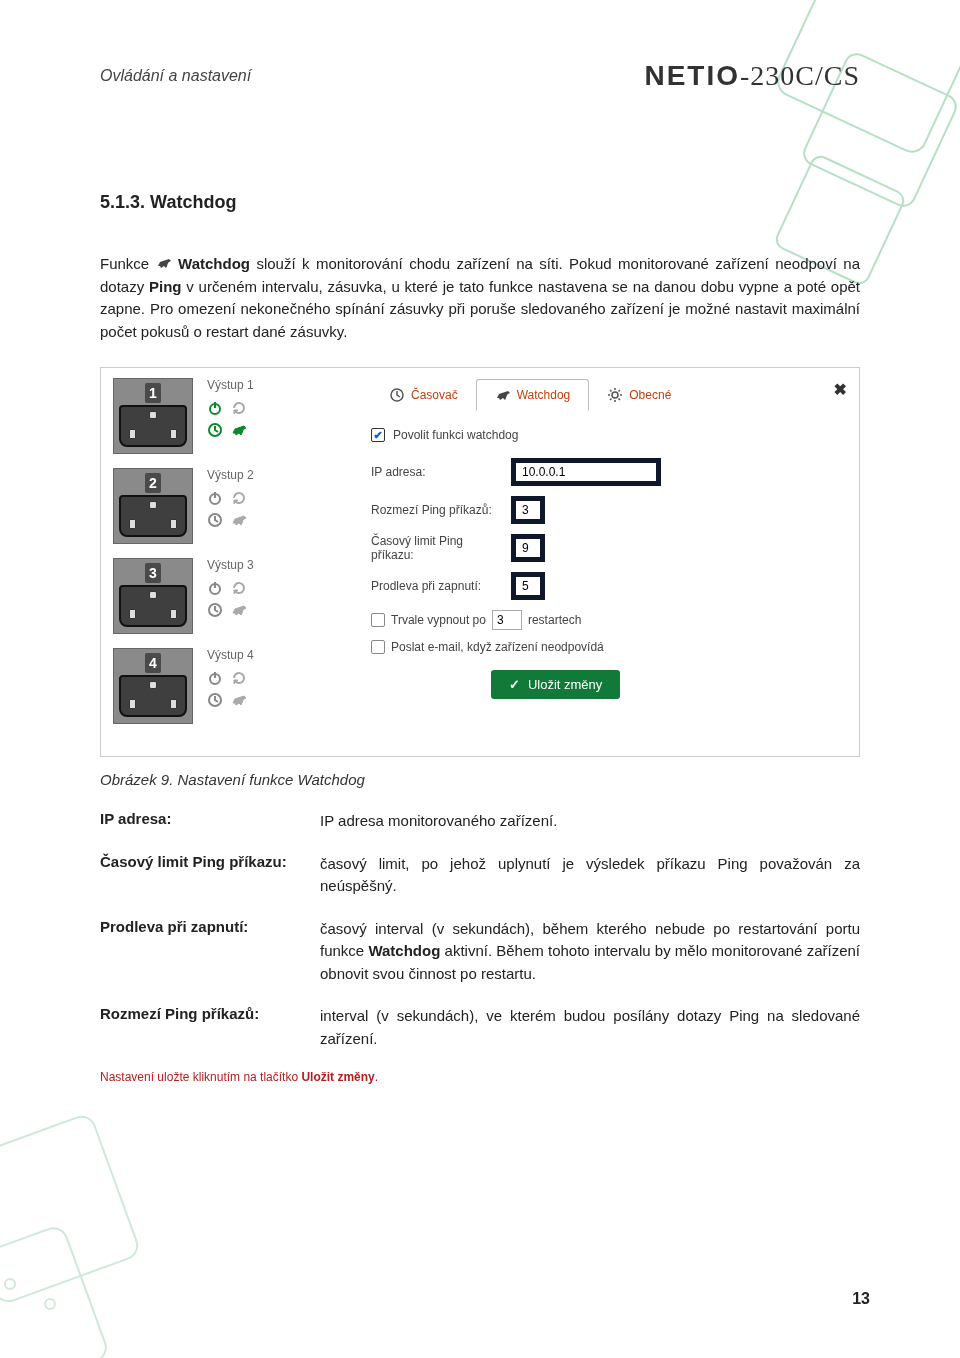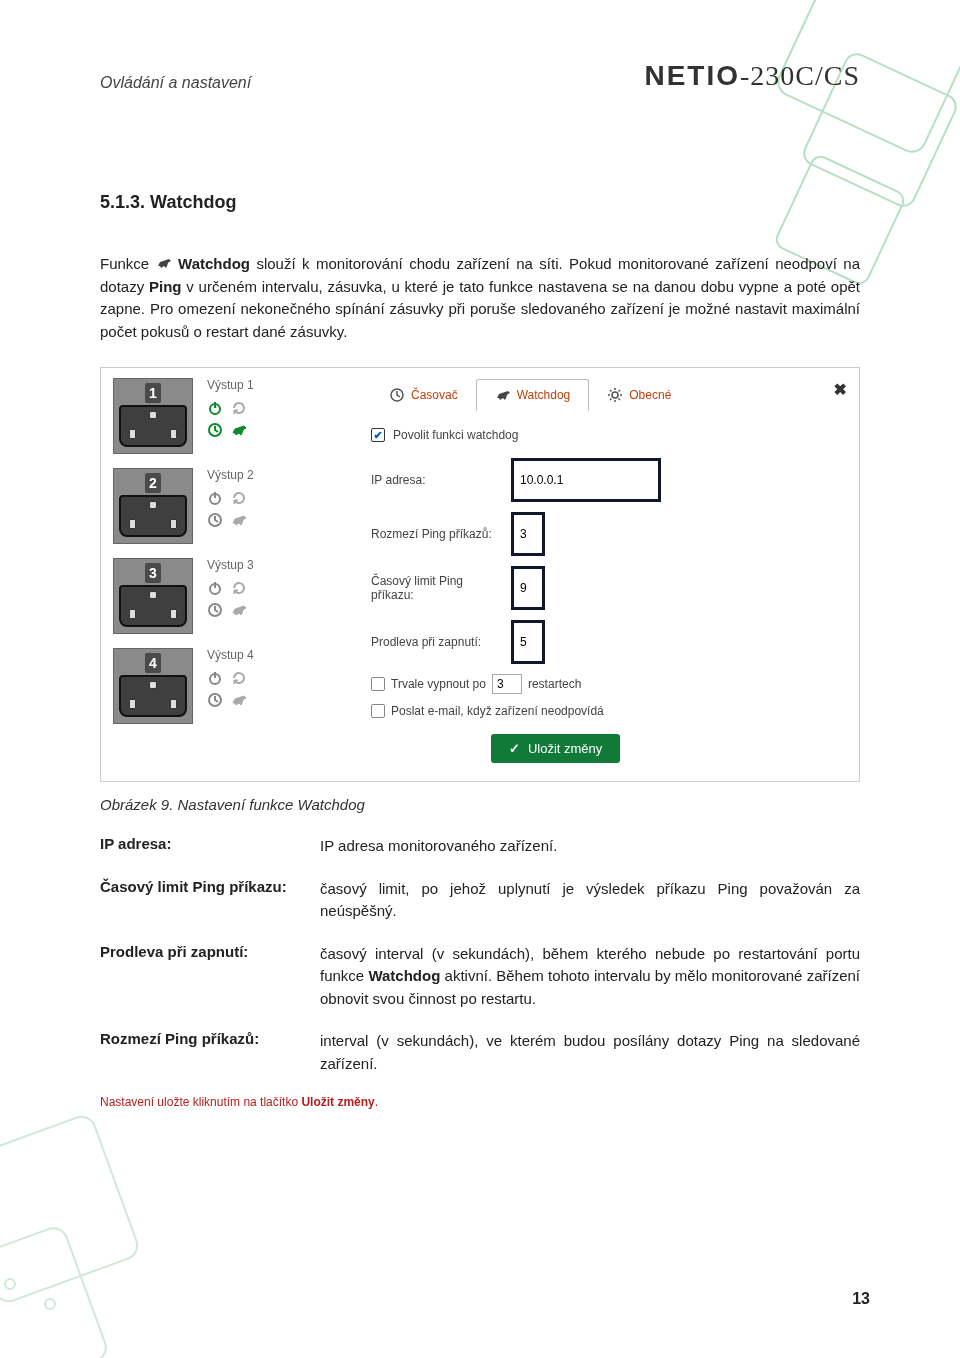--- a/index.html
+++ b/index.html
@@ -9,21 +9,21 @@
     background: #fff;
     font-family: Arial, Helvetica, sans-serif;
     color: #333;
     position: relative;
     overflow: hidden;
   }
   
   .bg-deco { position:absolute; pointer-events:none; z-index:0;}
   .bg-deco svg { overflow:visible; }
   .page { position: relative; z-index:1; padding: 60px 100px 40px 100px; }
-  .top-row { display:flex; justify-content:space-between; align-items:flex-end; }
+  .top-row { display:flex; justify-content:space-between; align-items:center; }
   .breadcrumb { font-style: italic; font-size: 16px; color:#444; }
   .logo { font-family: Arial, sans-serif; font-weight: 900; font-size: 28px; letter-spacing: 2px; color:#323232; }
   .logo .thin { font-weight: 400; letter-spacing: 1px; font-family: Liberation Serif, serif; }
   h2.section { font-size: 18px; font-weight: bold; margin-top: 100px; margin-bottom: 40px; color:#222; }
   p.intro { font-size: 15px; line-height: 1.5; text-align: justify; color:#222; }
   p.intro b { font-weight: bold; }
 
   
   .panel { border: 1px solid #ccc; margin-top: 24px; padding: 10px 12px 18px 12px; background:#fff; }
   .panel-body { display:flex; gap: 18px; }
@@ -49,21 +49,21 @@
     position: relative;
     font-size: 12px;
     color: #444;
   }
   .tabs { display:flex; gap:0; margin-bottom: 18px; align-items:flex-end; }
   .tab { display:flex; align-items:center; gap:6px; padding:7px 18px; font-size:12px; color:#c2410c; background:#fff; }
   .tab.active { border:1px solid #bbb; border-bottom:1px solid #fff; border-radius:3px 3px 0 0; position:relative; top:1px;}
   .tabs-close { position:absolute; right:0; top:2px; font-size:16px; font-weight:bold; color:#333; cursor:pointer;}
   .form-row { display:flex; align-items:center; gap:10px; margin-bottom: 10px; font-size:12px; }
   .form-row .lbl { width:130px; color:#444; }
-  .form-row input[type=text] { border:3px solid #0f172a; padding:12px 6px; font-size:12px; }
+  .form-row input[type=text] { border:5px solid #0f172a; padding:2px 6px; font-size:12px; }
   .chk { display:flex; align-items:center; gap:8px; margin-bottom:16px; font-size:12px;}
   .chk .box { width:14px; height:14px; border:1px solid #333; border-radius:2px; display:inline-flex; align-items:center; justify-content:center; font-size:11px; background:#fff;}
   .chk .box.checked::after{ content:"✔"; color:#0066cc; font-weight:bold; line-height:1;}
   .inline-row { display:flex; align-items:center; gap:6px; margin-bottom:10px; font-size:12px;}
   .inline-row input[type=text]{ width:30px; border:1px solid #aaa; padding:2px 4px; font-size:12px; text-align:left;}
   .save-btn { display:inline-flex; align-items:center; gap:8px; background:#117a38; color:#fff; padding:7px 18px; border-radius:3px; font-size:13px; margin-top:6px; margin-left:120px;}
   .save-btn .chk-mark{ font-weight:bold; }
 
   .caption { font-style: italic; font-size: 15px; margin-top: 14px; color:#333;}
   .def-table { margin-top: 22px; width:100%; }

